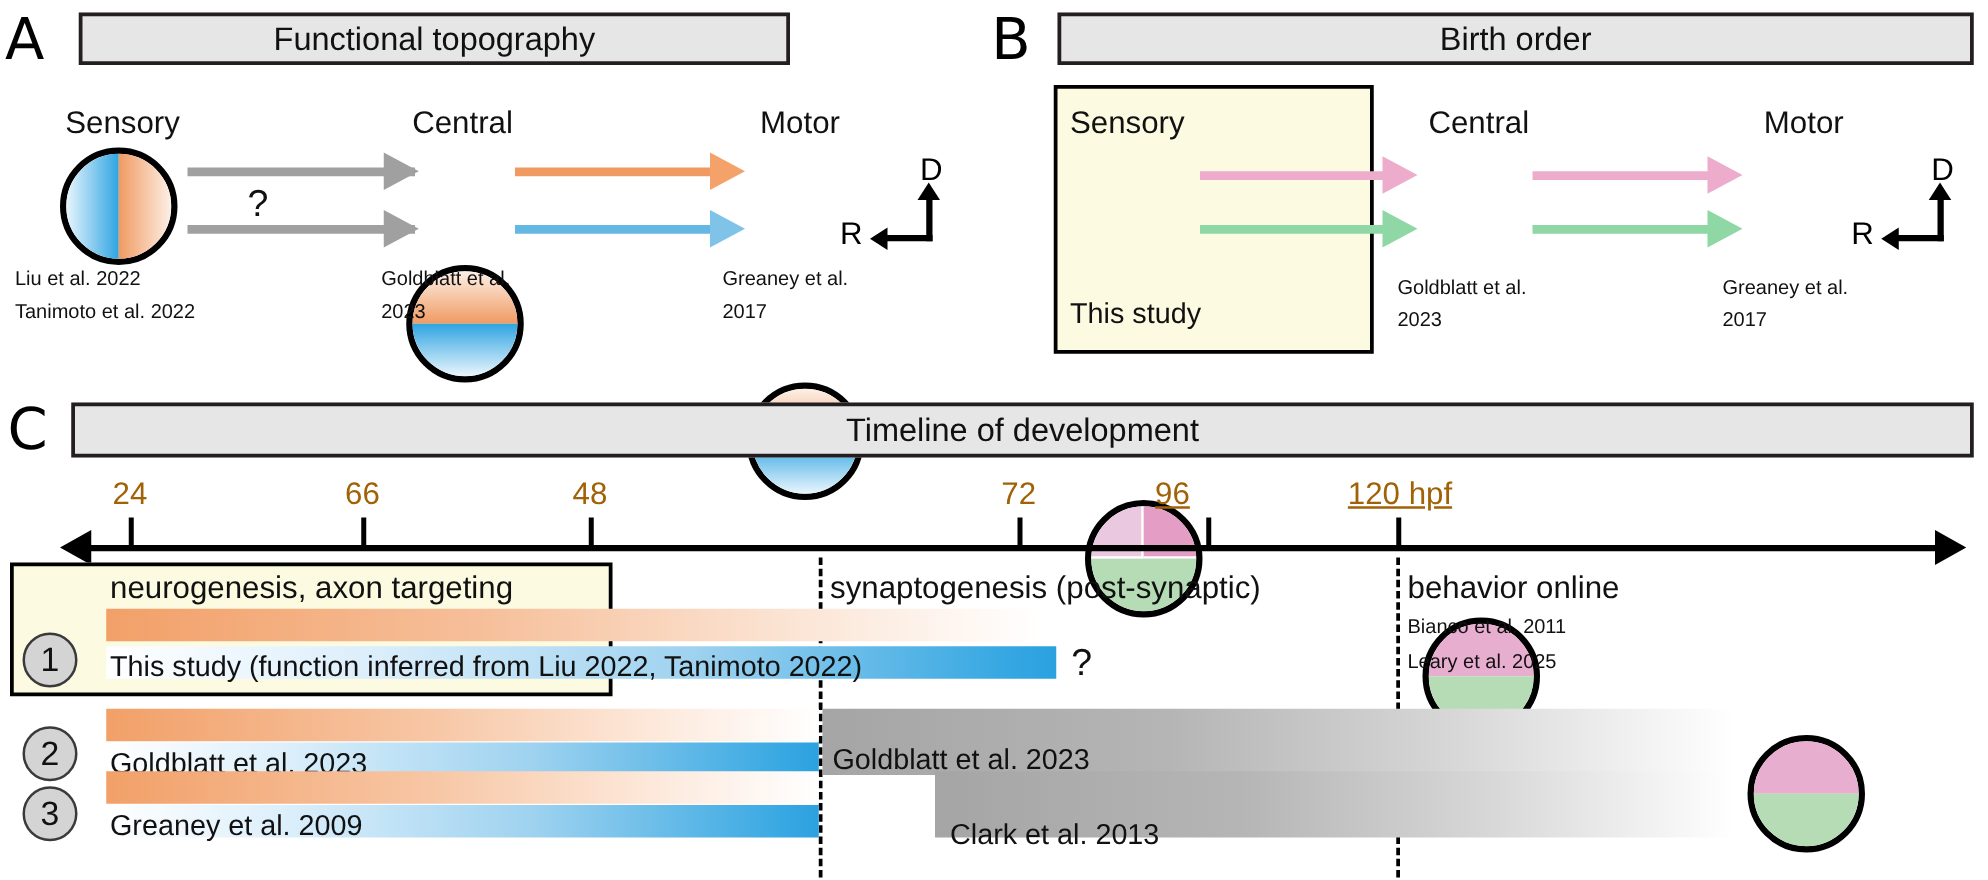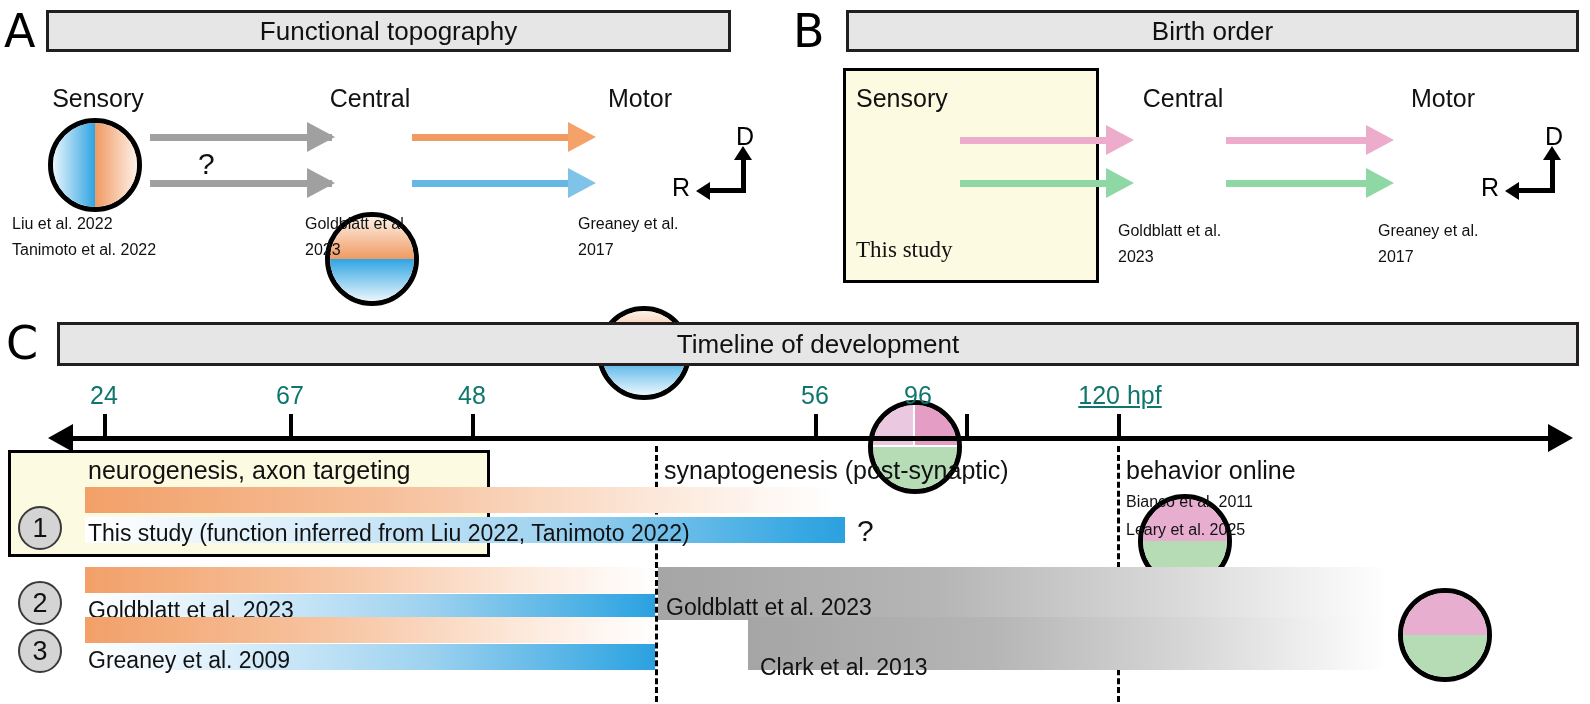--- a/index.html
+++ b/index.html
@@ -14,36 +14,36 @@
   .cite{font-size:16px;color:#111;line-height:1.14;white-space:nowrap;}
   .circ{border-radius:50%;border:5px solid #000;box-sizing:border-box;overflow:hidden;position:relative;background:#fff;}
   .half{position:absolute;left:0;width:100%;height:50%;}
   .vhalf{position:absolute;top:0;height:100%;width:50%;}
   .quad{position:absolute;width:50%;height:50%;}
   .conn{position:absolute;height:7px;}
   .arrowhead{position:absolute;width:0;height:0;border-top:15px solid transparent;border-bottom:15px solid transparent;}
   .dirlbl{position:absolute;font-size:25px;color:#000;font-family:"Liberation Sans",sans-serif;}
   .axis-line{position:absolute;background:#000;height:5px;}
   .tick{position:absolute;width:4px;background:#000;}
-  .ticklbl{position:absolute;font-size:25px;color:#0f766e;text-align:center;white-space:nowrap;}
+  .ticklbl{position:absolute;font-size:25px;color:#a16207;text-align:center;white-space:nowrap;}
   .dashline{position:absolute;width:0;border-left:3px dashed #000;}
   .bar{position:absolute;}
   .rowlbl{position:absolute;font-size:23px;color:#111;white-space:nowrap;}
   .numcirc{position:absolute;width:44px;height:44px;border-radius:50%;background:#d4d4d4;
            border:2.5px solid #3a3a3a;display:flex;align-items:center;justify-content:center;
            font-size:27px;color:#111;box-sizing:border-box;}
   .epoch{position:absolute;font-size:25px;color:#111;white-space:nowrap;}
   .yellowbox{position:absolute;background:#fcfae1;border:3px solid #000;box-sizing:border-box;}
   .qmark{position:absolute;font-size:30px;color:#111;}
 </style>
 </head>
 <body>
 
 <div class="abs panel-letter" style="left:4px;top:8px;">A</div>
-<div class="abs hdr-bar" style="left:46px;top:10px;width:685px;height:42px;">Functional topography</div>
+<div class="abs hdr-bar" style="left:63px;top:10px;width:569px;height:42px;">Functional topography</div>
 
 <div class="abs node-label" style="left:28px;top:84px;width:140px;">Sensory</div>
 <div class="abs circ" style="left:48px;top:118px;width:94px;height:94px;">
   <div class="vhalf" style="left:0;background:linear-gradient(to left,#2fa4e2,#e8f5fd);"></div>
   <div class="vhalf" style="left:50%;background:linear-gradient(to right,#f09a61,#fdf0e7);"></div>
 </div>
 <div class="abs cite" style="left:12px;top:215px;">Liu et al. 2022</div>
 <div class="abs cite" style="left:12px;top:241px;">Tanimoto et al. 2022</div>
 
 <div class="abs conn" style="left:150px;top:134px;width:182px;background:#a0a0a0;"></div>
@@ -83,21 +83,21 @@
 <div class="abs panel-letter" style="left:793px;top:8px;">B</div>
 <div class="abs hdr-bar" style="left:846px;top:10px;width:733px;height:42px;">Birth order</div>
 
 <div class="yellowbox" style="left:843px;top:68px;width:256px;height:215px;"></div>
 <div class="abs node-label" style="left:856px;top:84px;width:140px;text-align:left;">Sensory</div>
 <div class="abs circ" style="left:868px;top:118px;width:94px;height:94px;">
   <div class="quad" style="left:0;top:0;background:#eac9e0;border-right:2px solid #fff;border-bottom:2px solid #fff;box-sizing:border-box;"></div>
   <div class="quad" style="left:50%;top:0;background:#e49dc5;border-bottom:2px solid #fff;box-sizing:border-box;"></div>
   <div class="half" style="top:50%;background:#b6dcb6;"></div>
 </div>
-<div class="abs cite" style="left:856px;top:237px;font-size:23px;font-family:Liberation Serif, serif;">This study</div>
+<div class="abs cite" style="left:856px;top:237px;font-size:23px;">This study</div>
 
 <div class="abs conn" style="left:960px;top:137px;width:160px;background:#eeaccd;"></div>
 <div class="abs arrowhead" style="left:1106px;top:125px;border-left:28px solid #eeaccd;"></div>
 <div class="abs conn" style="left:960px;top:180px;width:160px;background:#8fd8a6;"></div>
 <div class="abs arrowhead" style="left:1106px;top:168px;border-left:28px solid #8fd8a6;"></div>
 
 <div class="abs node-label" style="left:1113px;top:84px;width:140px;">Central</div>
 <div class="abs circ" style="left:1138px;top:118px;width:94px;height:94px;">
   <div class="half" style="top:0;background:#e8aed0;"></div>
   <div class="half" style="top:50%;background:#b6dcb6;"></div>
@@ -122,24 +122,24 @@
 <div class="abs" style="left:1550px;top:155px;width:5px;height:38px;background:#000;"></div>
 <div class="abs" style="width:0;height:0;border-left:9px solid transparent;border-right:9px solid transparent;border-bottom:14px solid #000;left:1543px;top:146px;"></div>
 <div class="abs" style="left:1516px;top:188px;width:39px;height:5px;background:#000;"></div>
 <div class="abs" style="width:0;height:0;border-top:9px solid transparent;border-bottom:9px solid transparent;border-right:14px solid #000;left:1505px;top:182px;"></div>
 <div class="abs dirlbl" style="left:1481px;top:173px;">R</div>
 
 <div class="abs panel-letter" style="left:6px;top:320px;">C</div>
 <div class="abs hdr-bar" style="left:57px;top:322px;width:1522px;height:44px;">Timeline of development</div>
 
 <div class="ticklbl" style="left:64px;top:381px;width:80px;">24</div>
-<div class="ticklbl" style="left:250px;top:381px;width:80px;">67</div>
+<div class="ticklbl" style="left:250px;top:381px;width:80px;">66</div>
 <div class="ticklbl" style="left:432px;top:381px;width:80px;">48</div>
-<div class="ticklbl" style="left:775px;top:381px;width:80px;">56</div>
-<div class="ticklbl" style="left:878px;top:381px;width:80px;">96</div>
+<div class="ticklbl" style="left:775px;top:381px;width:80px;">72</div>
+<div class="ticklbl" style="left:898px;top:381px;width:80px;text-decoration:underline;">96</div>
 <div class="ticklbl" style="left:1065px;top:381px;width:110px;text-decoration:underline;">120 hpf</div>
 
 <div class="tick" style="left:103px;top:414px;height:24px;"></div>
 <div class="tick" style="left:289px;top:414px;height:24px;"></div>
 <div class="tick" style="left:471px;top:414px;height:24px;"></div>
 <div class="tick" style="left:814px;top:414px;height:24px;"></div>
 <div class="tick" style="left:965px;top:414px;height:24px;"></div>
 <div class="tick" style="left:1117px;top:414px;height:24px;"></div>
 
 <div class="axis-line" style="left:72px;top:436px;width:1478px;"></div>

